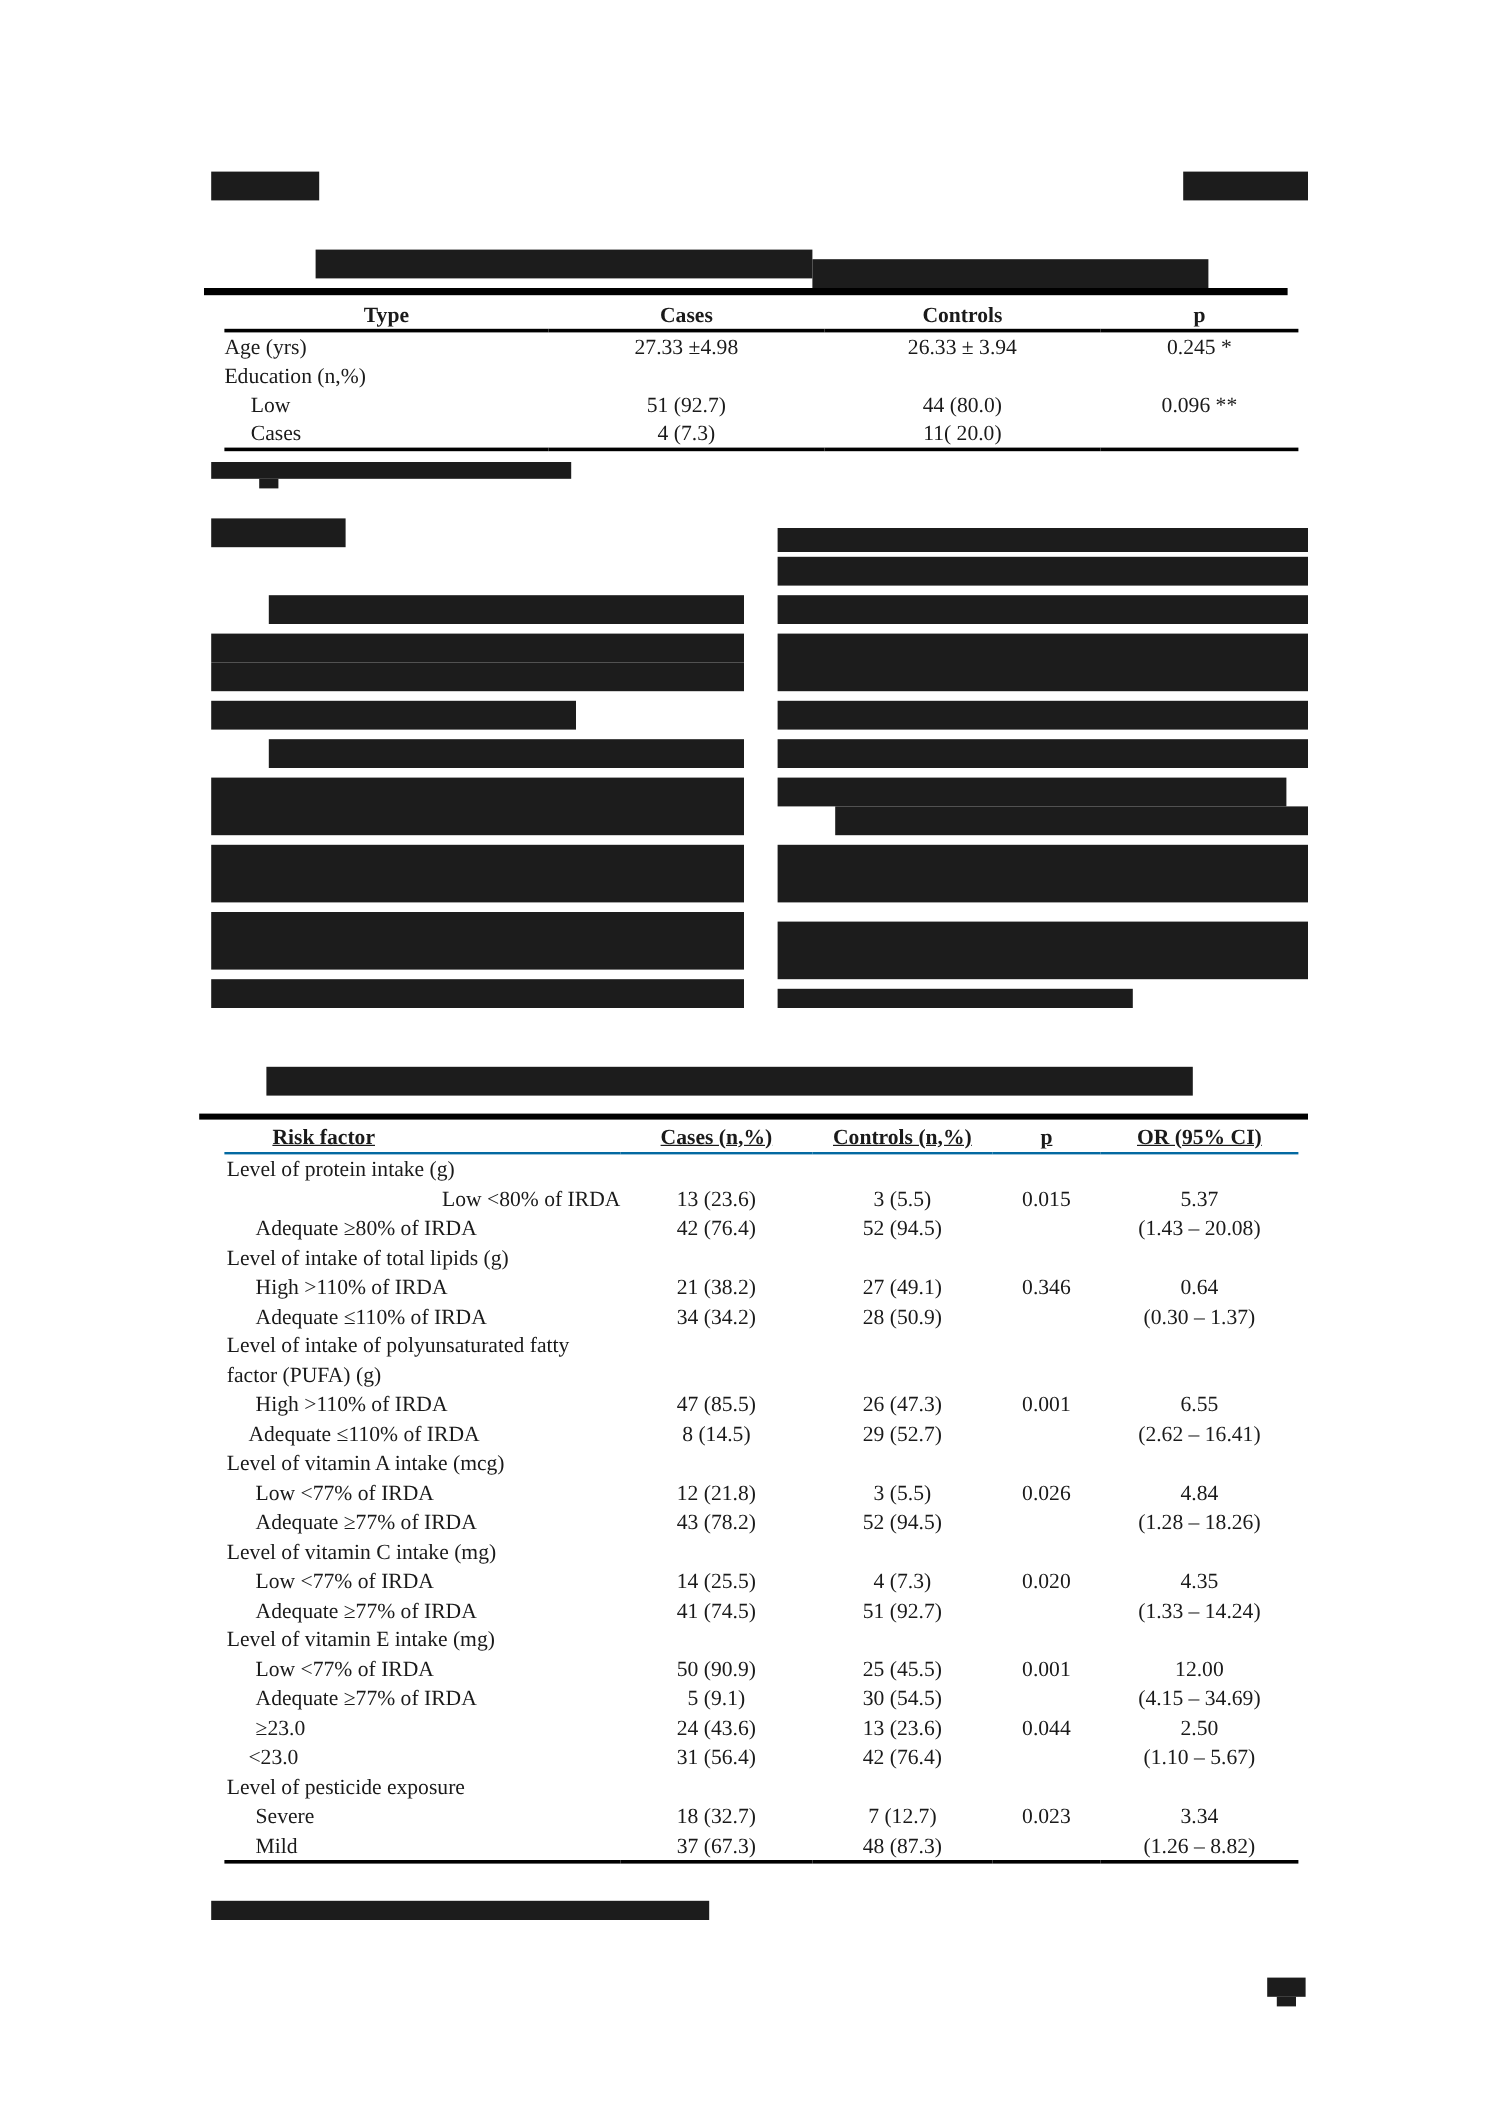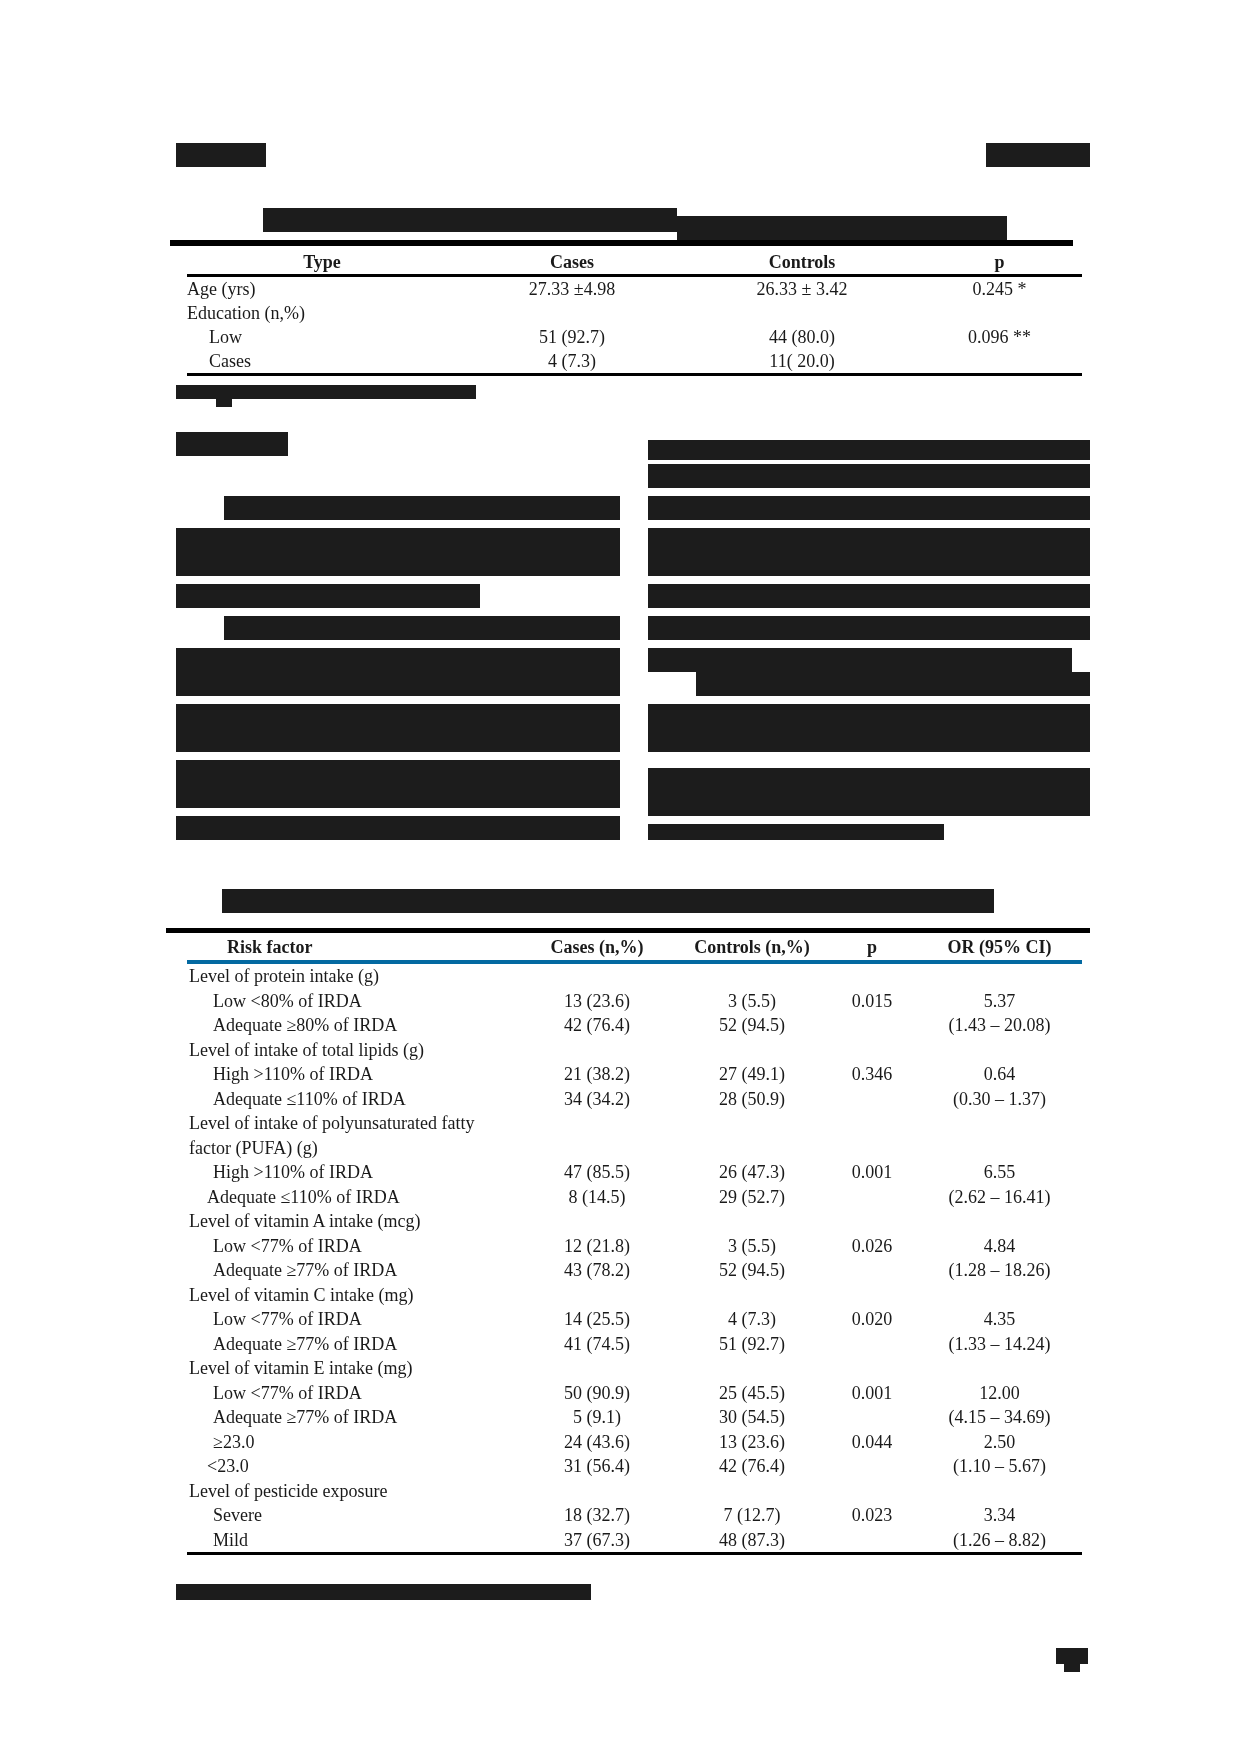--- a/index.html
+++ b/index.html
@@ -40,21 +40,21 @@
       <th class="c">Type</th>
       <th class="c">Cases</th>
       <th class="c">Controls</th>
       <th class="c">p</th>
     </tr>
   </thead>
   <tbody>
     <tr>
       <td class="l">Age (yrs)</td>
       <td class="c">27.33 ±4.98</td>
-      <td class="c">26.33 ± 3.42</td>
+      <td class="c">26.33 ± 3.94</td>
       <td class="c">0.245 *</td>
     </tr>
     <tr>
       <td class="l">Education (n,%)</td>
       <td class="c"></td>
       <td class="c"></td>
       <td class="c"></td>
     </tr>
     <tr>
       <td class="l ind2" style="padding-left:16px">Low</td>
@@ -106,38 +106,38 @@
 <div class="hr" style="left:166px;top:928px;width:924px;height:5px;"></div>
 <table class="t2">
   <colgroup>
     <col style="width:330px">
       <col style="width:160px">
       <col style="width:150px">
       <col style="width:90px">
       <col style="width:165px">
   </colgroup>
   <thead>
-    <tr style="border-bottom:4px solid #0369a1;">
+    <tr style="border-bottom:2px solid #0369a1;text-decoration:underline;">
       <th class="c" style="text-align:left;padding-left:40px">Risk factor</th>
       <th class="c">Cases (n,%)</th>
       <th class="c">Controls (n,%)</th>
       <th class="c">p</th>
       <th class="c">OR (95% CI)</th>
     </tr>
   </thead>
   <tbody id="t2body">
       <tr>
         <td class="l" style="padding-left: 2px;">Level of protein intake (g)</td>
         <td class="c"></td>
         <td class="c"></td>
         <td class="c"></td>
         <td class="c"></td>
       </tr>
       <tr>
-        <td class="l" style="padding-left: 26px;">Low &lt;80% of IRDA</td>
+        <td class="l" style="padding-left: 26px; text-align: right;">Low &lt;80% of IRDA</td>
         <td class="c">13 (23.6)</td>
         <td class="c">3 (5.5)</td>
         <td class="c">0.015</td>
         <td class="c">5.37</td>
       </tr>
       <tr>
         <td class="l" style="padding-left: 26px;">Adequate ≥80% of IRDA</td>
         <td class="c">42 (76.4)</td>
         <td class="c">52 (94.5)</td>
         <td class="c"></td>

